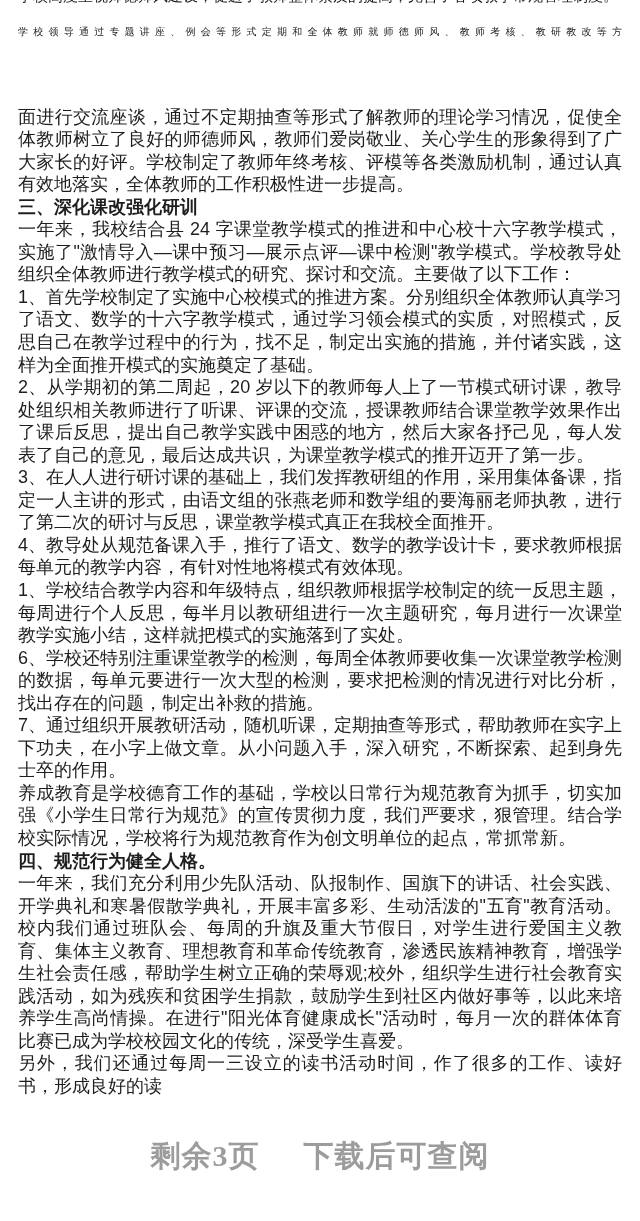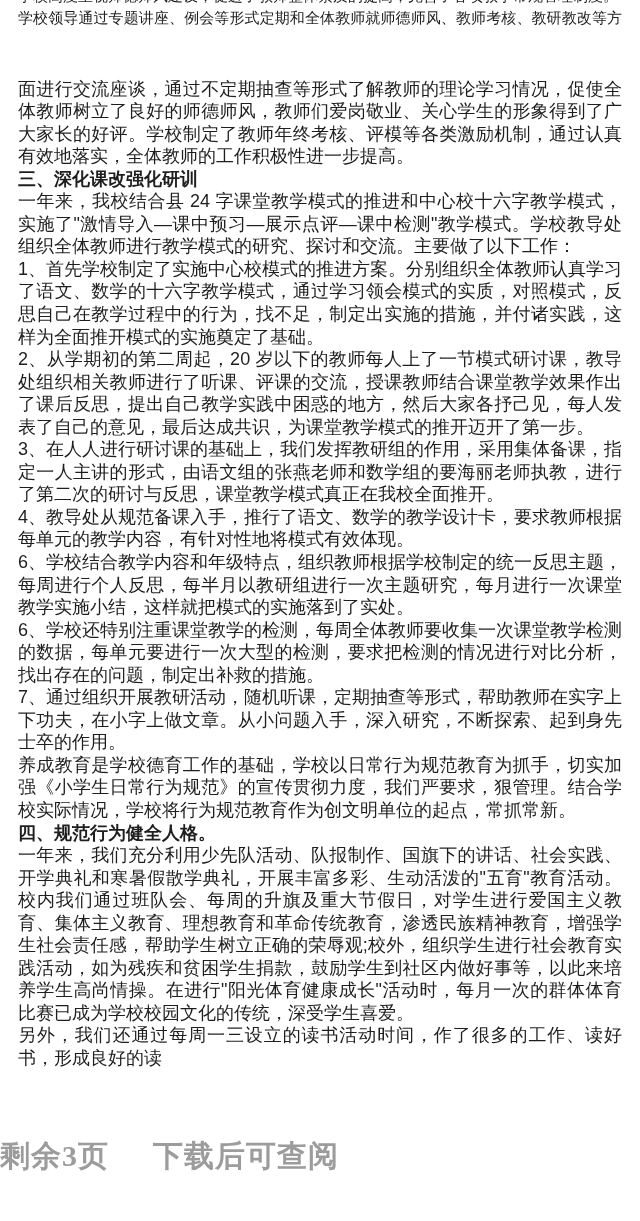--- a/index.html
+++ b/index.html
@@ -8,33 +8,33 @@
     font-family:"Liberation Sans","DejaVu Sans",sans-serif;
   }
   .page{position:relative;width:640px;height:1221px;background:#ffffff;color:#1e1e1e;}
   
   .clip-strip{height:7px;overflow:hidden;position:relative;}
   .clip-strip span{
     display:block;position:absolute;top:-15px;left:18px;width:604px;
     font-size:15px;line-height:22px;white-space:nowrap;color:#1e1e1e;
   }
   .doc-line{
-    margin:0 18px;font-size:15px;line-height:22.5px;
+    margin:14px 18px;font-size:10px;line-height:22.5px;
     text-align:justify;text-align-last:justify;text-justify:inter-character;
     word-break:break-all;
   }
   .page-gap{height:48px;}
   .body-wrap{margin:0;}
   .bodyp{
     margin:0 18px;font-size:18px;line-height:22.55px;
     text-align:justify;text-justify:inter-character;word-break:break-all;
   }
   .bodyp.heading{font-weight:700;font-family:Liberation Serif, serif;}
   .footer{
-    position:absolute;top:1136px;left:0;width:640px;
+    position:absolute;top:1136px;left:0;width:640px;text-align:center;
     font-family:"Liberation Serif","DejaVu Serif",serif;font-weight:700;
     font-size:30px;color:#9c9c9c;letter-spacing:1px;
   }
   .fgap{display:inline-block;width:44px;}
 </style>
 </head>
 <body>
 
 <div class="page">
 
@@ -47,21 +47,21 @@
   <div class="page-gap"></div>
 
   <div class="body-wrap" id="body-paragraphs">
       <p class="bodyp">面进行交流座谈，通过不定期抽查等形式了解教师的理论学习情况，促使全体教师树立了良好的师德师风，教师们爱岗敬业、关心学生的形象得到了广大家长的好评。学校制定了教师年终考核、评模等各类激励机制，通过认真有效地落实，全体教师的工作积极性进一步提高。</p>
       <p class="bodyp heading">三、深化课改强化研训</p>
       <p class="bodyp">一年来，我校结合县 24 字课堂教学模式的推进和中心校十六字教学模式，实施了"激情导入—课中预习—展示点评—课中检测"教学模式。学校教导处组织全体教师进行教学模式的研究、探讨和交流。主要做了以下工作：</p>
       <p class="bodyp">1、首先学校制定了实施中心校模式的推进方案。分别组织全体教师认真学习了语文、数学的十六字教学模式，通过学习领会模式的实质，对照模式，反思自己在教学过程中的行为，找不足，制定出实施的措施，并付诸实践，这样为全面推开模式的实施奠定了基础。</p>
       <p class="bodyp">2、从学期初的第二周起，20 岁以下的教师每人上了一节模式研讨课，教导处组织相关教师进行了听课、评课的交流，授课教师结合课堂教学效果作出了课后反思，提出自己教学实践中困惑的地方，然后大家各抒己见，每人发表了自己的意见，最后达成共识，为课堂教学模式的推开迈开了第一步。</p>
       <p class="bodyp">3、在人人进行研讨课的基础上，我们发挥教研组的作用，采用集体备课，指定一人主讲的形式，由语文组的张燕老师和数学组的要海丽老师执教，进行了第二次的研讨与反思，课堂教学模式真正在我校全面推开。</p>
       <p class="bodyp">4、教导处从规范备课入手，推行了语文、数学的教学设计卡，要求教师根据每单元的教学内容，有针对性地将模式有效体现。</p>
-      <p class="bodyp">6、学校结合教学内容和年级特点，组织教师根据学校制定的统一反思主题，每周进行个人反思，每半月以教研组进行一次主题研究，每月进行一次课堂教学实施小结，这样就把模式的实施落到了实处。</p>
+      <p class="bodyp">1、学校结合教学内容和年级特点，组织教师根据学校制定的统一反思主题，每周进行个人反思，每半月以教研组进行一次主题研究，每月进行一次课堂教学实施小结，这样就把模式的实施落到了实处。</p>
       <p class="bodyp">6、学校还特别注重课堂教学的检测，每周全体教师要收集一次课堂教学检测的数据，每单元要进行一次大型的检测，要求把检测的情况进行对比分析，找出存在的问题，制定出补救的措施。</p>
       <p class="bodyp">7、通过组织开展教研活动，随机听课，定期抽查等形式，帮助教师在实字上下功夫，在小字上做文章。从小问题入手，深入研究，不断探索、起到身先士卒的作用。</p>
       <p class="bodyp">养成教育是学校德育工作的基础，学校以日常行为规范教育为抓手，切实加强《小学生日常行为规范》的宣传贯彻力度，我们严要求，狠管理。结合学校实际情况，学校将行为规范教育作为创文明单位的起点，常抓常新。</p>
       <p class="bodyp heading">四、规范行为健全人格。</p>
       <p class="bodyp">一年来，我们充分利用少先队活动、队报制作、国旗下的讲话、社会实践、开学典礼和寒暑假散学典礼，开展丰富多彩、生动活泼的"五育"教育活动。校内我们通过班队会、每周的升旗及重大节假日，对学生进行爱国主义教育、集体主义教育、理想教育和革命传统教育，渗透民族精神教育，增强学生社会责任感，帮助学生树立正确的荣辱观;校外，组织学生进行社会教育实践活动，如为残疾和贫困学生捐款，鼓励学生到社区内做好事等，以此来培养学生高尚情操。在进行"阳光体育健康成长"活动时，每月一次的群体体育比赛已成为学校校园文化的传统，深受学生喜爱。</p>
       <p class="bodyp">另外，我们还通过每周一三设立的读书活动时间，作了很多的工作、读好书，形成良好的读</p>
     </div>
 
   <div class="footer" style="color: rgb(156, 156, 156);">
     <span>剩余3页</span><span class="fgap"></span><span>下载后可查阅</span>

